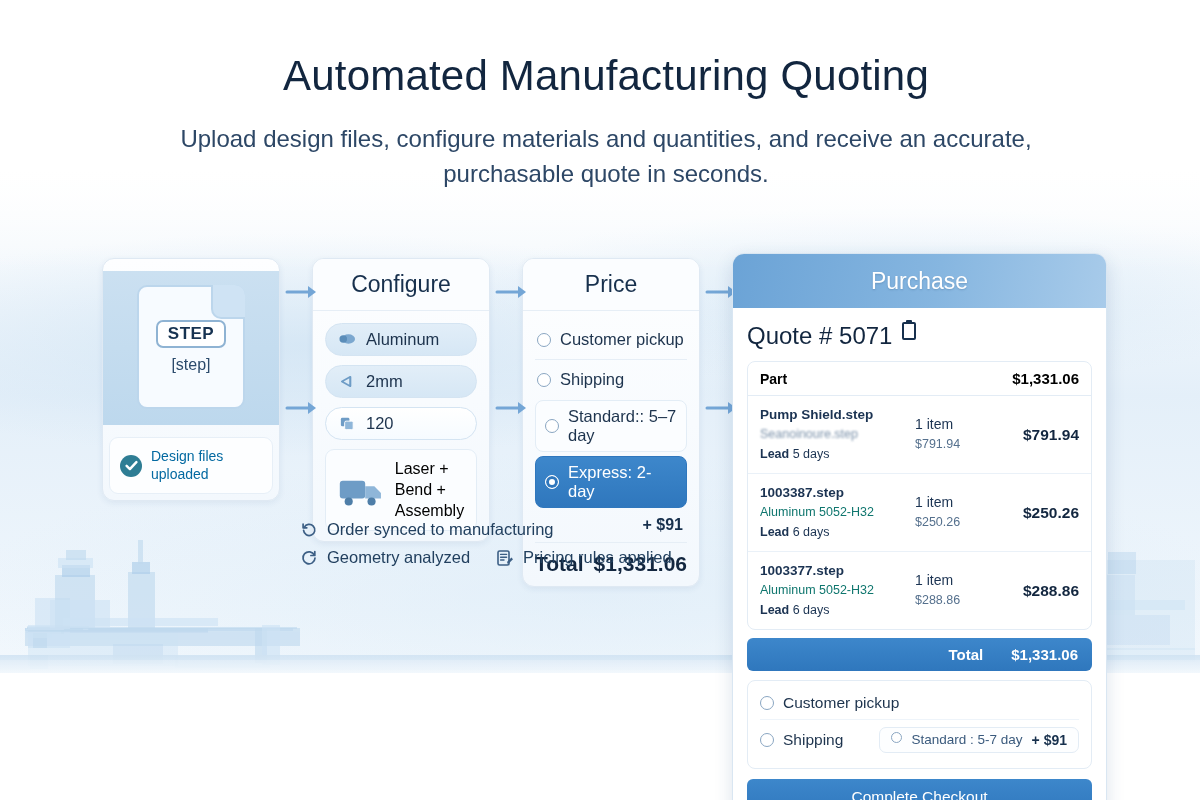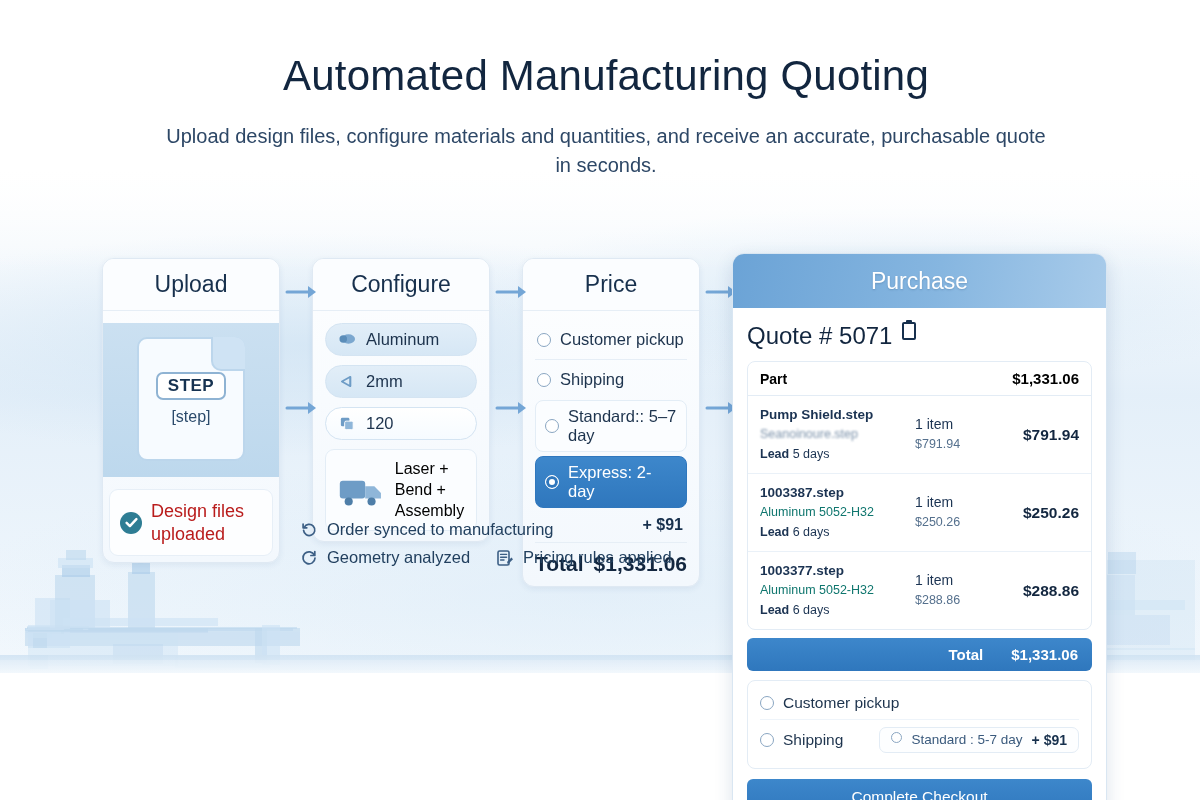--- a/index.html
+++ b/index.html
@@ -38,21 +38,21 @@
   .blk { position:absolute; background:#bed8ee; opacity:.62; }
   .blk.l { background:#cde2f3; }
   .blk.d { background:#a9cbe8; }
 
   
   .hero { position:relative; z-index:2; text-align:center; padding-top:52px;padding-left:12px; }
   .hero h1 {
     font-size:42px; font-weight:400; letter-spacing:.2px; color:#12263f;
   }
   .hero p {
-    margin-top:22px; font-size:20px; font-weight:400; line-height:1.45;
+    margin-top:22px; font-size:24px; font-weight:400; line-height:1.45;
     color:#2d4766; max-width:900px; margin-left:auto; margin-right:auto;
   }
 
   
   .flow { position:relative; z-index:2; margin-top:26px; height:520px; }
 
   .card {
     position:absolute; top:0; width:178px;
     background:linear-gradient(180deg,#fdfeff 0%,#f3f8fd 100%);
     border:1px solid #dfe9f3; border-radius:12px;
@@ -88,21 +88,21 @@
   .step-chip {
     border:2px solid #8fb3d3; border-radius:7px; padding:2px 10px;
     font-size:17px; font-weight:700; color:#163251; background:#fff;
     letter-spacing:.5px;
   }
   .step-sub { font-size:16px; color:#2b4a6b; }
   .upl-foot {
     margin:12px -6px -4px; background:#fdfeff; border:1px solid #e7eff7;
     border-radius:9px; padding:10px 10px; display:flex; gap:9px; align-items:center;
   }
-  .upl-foot .txt { font-size:18px; line-height:1.25; color:#b91c1c; }
+  .upl-foot .txt { font-size:14px; line-height:1.25; color:#0369a1; }
 
   .check {
     width:22px; height:22px; border-radius:50%; background:#2e7d94;
     flex:0 0 22px; display:flex; align-items:center; justify-content:center;
   }
   .check svg { width:13px; height:13px; }
 
   
   .pill {
     display:flex; align-items:center; gap:9px;
@@ -287,21 +287,20 @@
 
   <div class="hero">
     <h1>Automated Manufacturing Quoting</h1>
     <p>Upload design files, configure materials and quantities, and receive an accurate, purchasable quote in seconds.</p>
   </div>
 
   <div class="stage">
     <div class="flow">
 
       <div class="card" id="card-upload">
-        <div class="c-head">Upload</div>
         <div class="c-body">
           <div class="upl-zone">
             <div class="file-ico">
               <div class="fold"></div>
               <div class="step-chip">STEP</div>
               <div class="step-sub">[step]</div>
             </div>
           </div>
           <div class="upl-foot">
             <span class="check">

